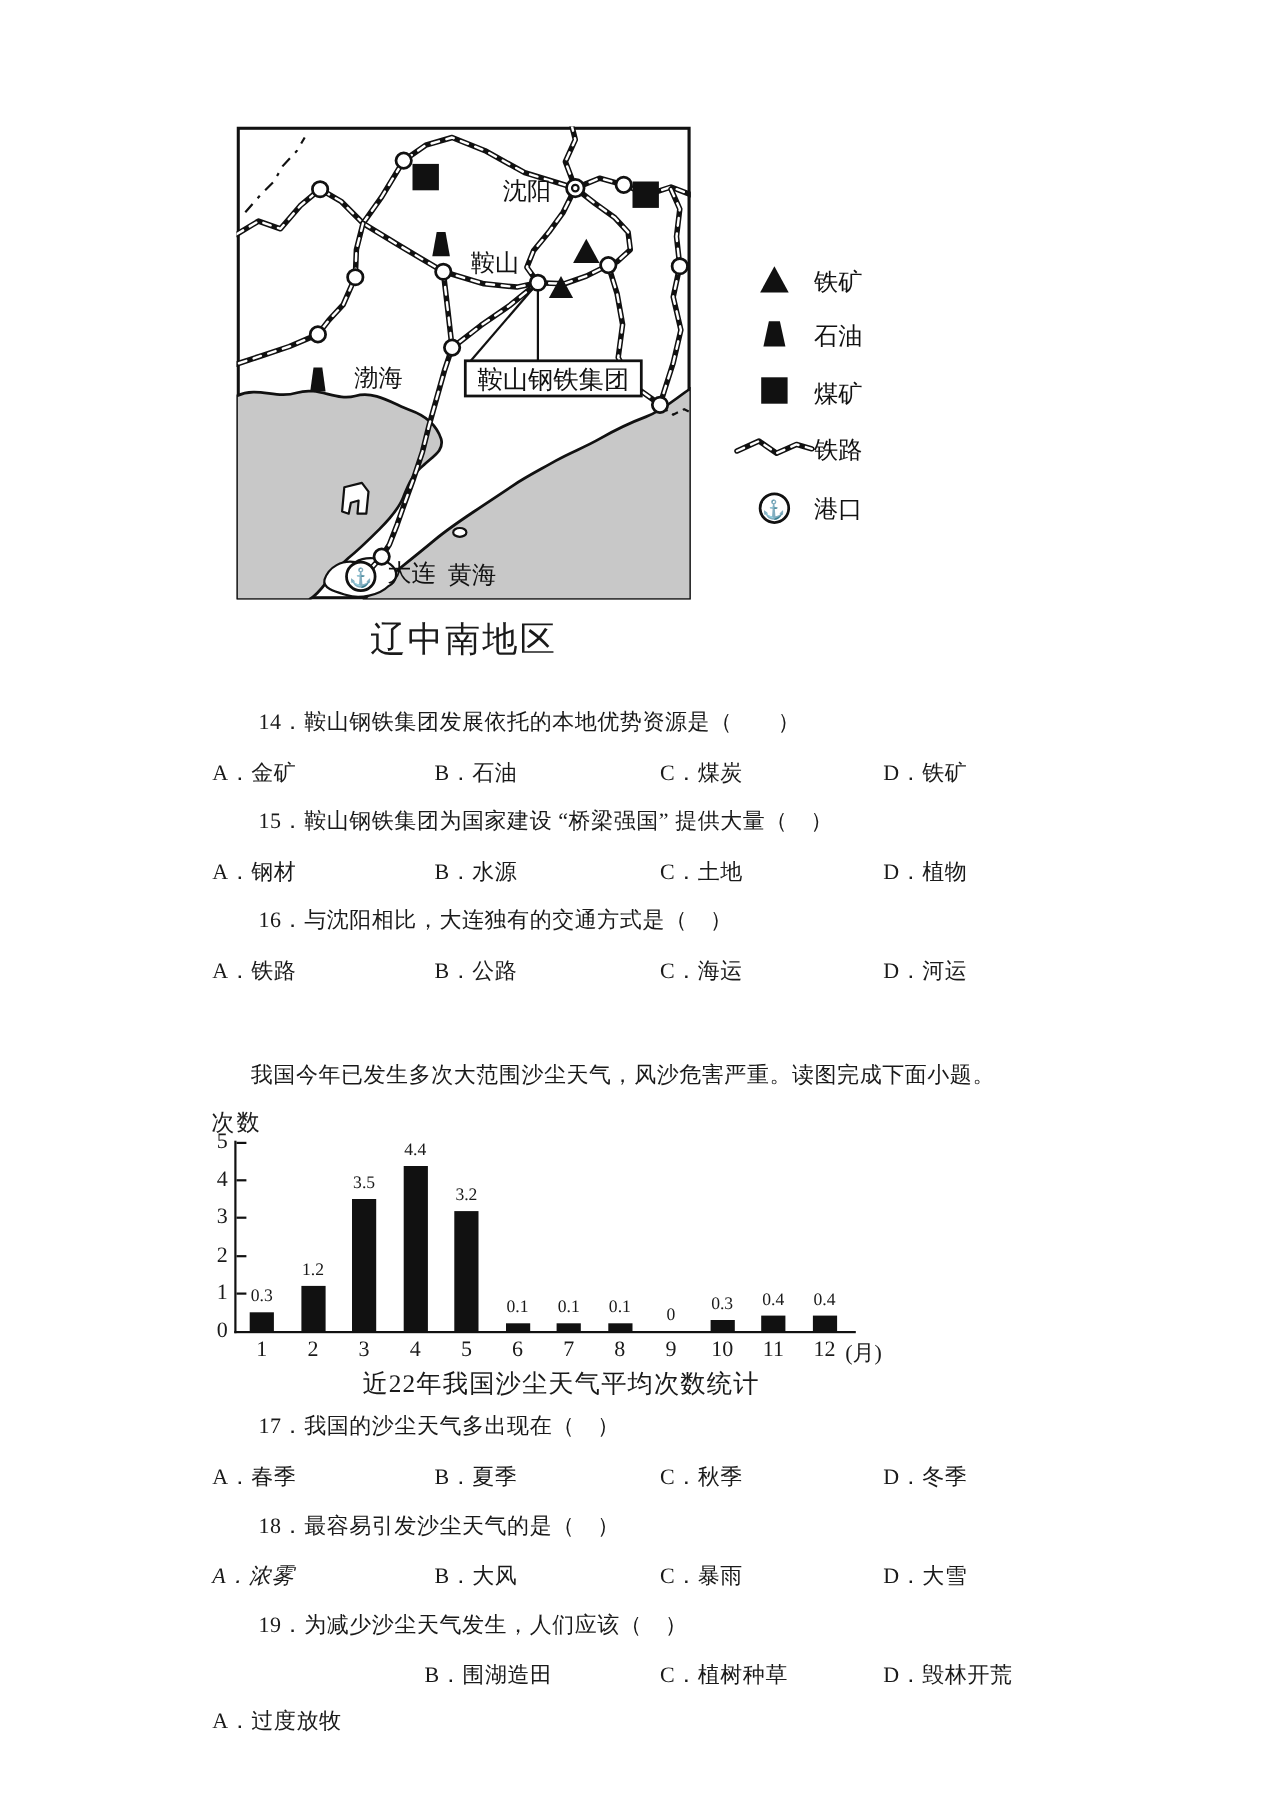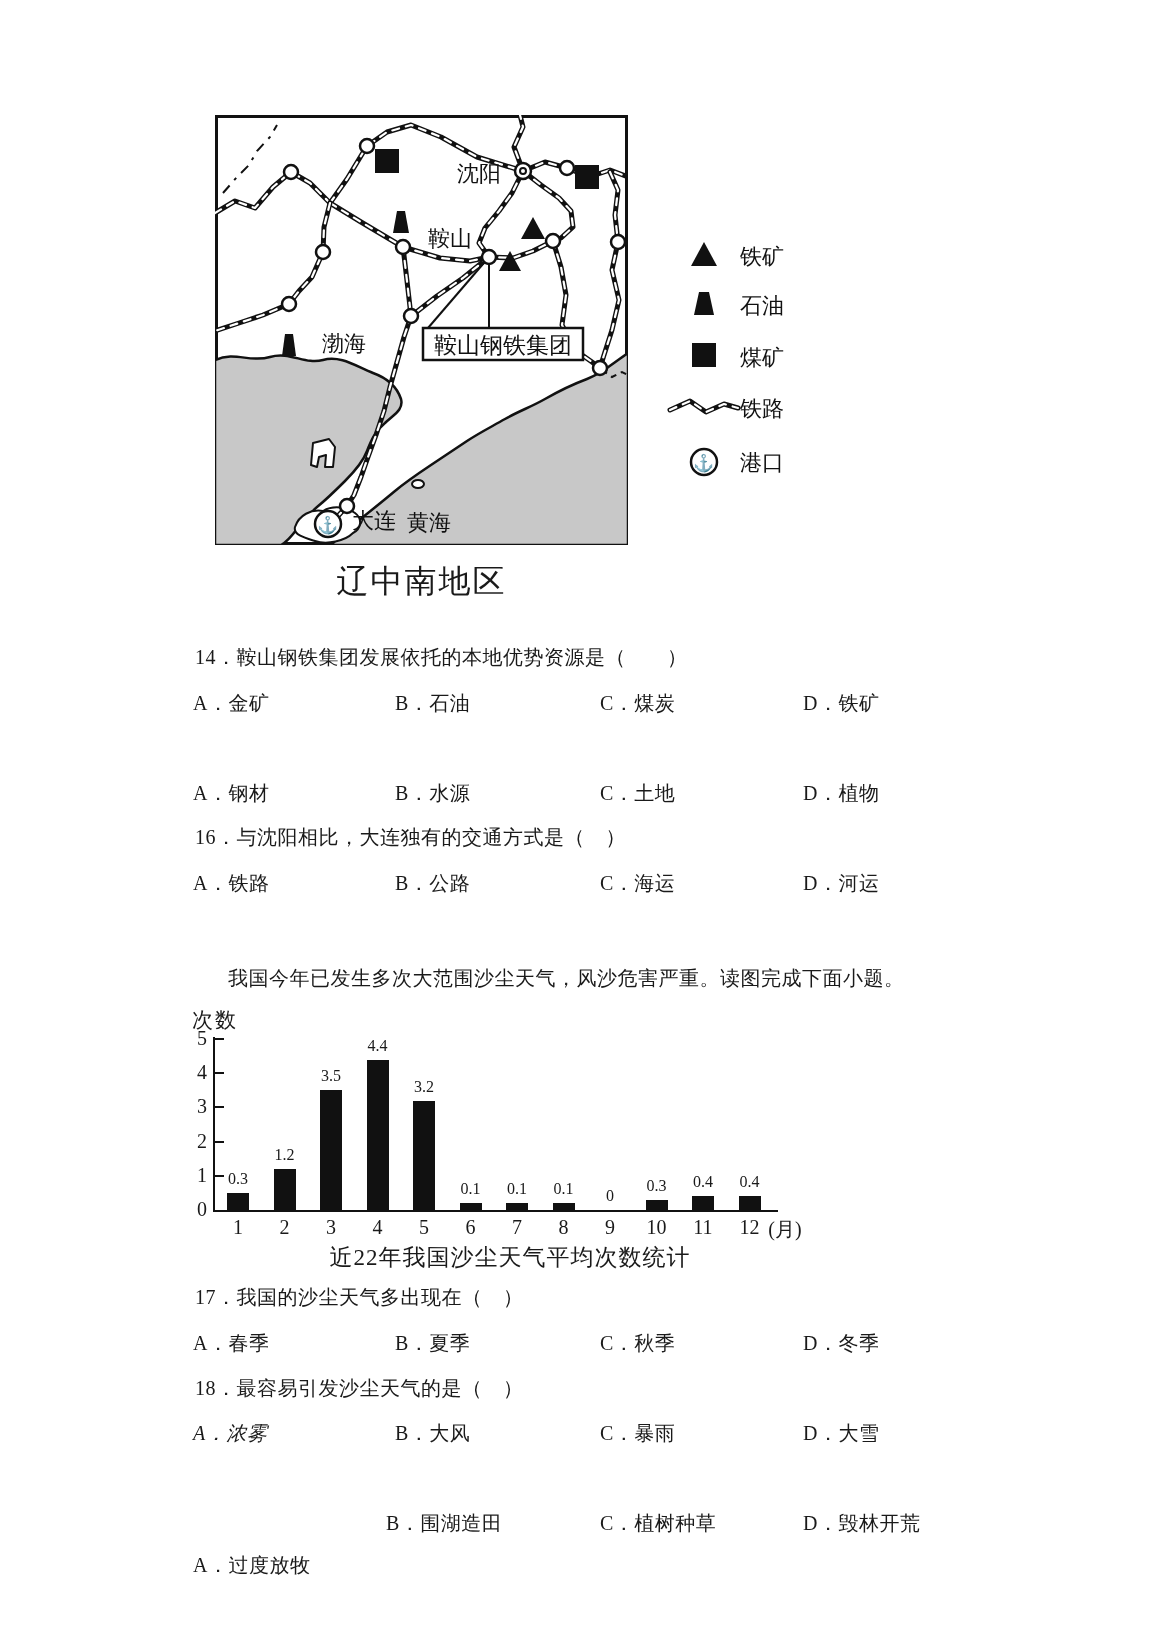--- a/index.html
+++ b/index.html
@@ -1,19 +1,19 @@
 <!DOCTYPE html>
 <html><head>
 <meta charset="utf-8">
 <style>
   html,body{margin:0;padding:0;background:#fff;}
   .page{position:relative;width:1158px;height:1638px;background:#ffffff;overflow:hidden;
         font-family:"Liberation Serif","DejaVu Serif",serif;color:#1a1a1a;}
   .abs{position:absolute;white-space:nowrap;}
-  .qtext{font-size:20px;line-height:24px;letter-spacing:0.5px;}
+  .qtext{font-size:20px;line-height:24px;letter-spacing:0.5px;margin-left:40px;}
   .opt{font-size:20px;line-height:24px;letter-spacing:0.5px;}
   .intro{font-size:20px;line-height:24px;letter-spacing:0.5px;}
   .map-caption{font-size:32px;letter-spacing:2px;text-align:center;width:413px;}
   svg text{font-family:"Liberation Serif","DejaVu Serif",serif;fill:#111;}
   .rail{fill:none;stroke:#111;stroke-width:5;stroke-linejoin:round;stroke-linecap:round;}
   .rail-dash{fill:none;stroke:#fff;stroke-width:2.2;stroke-dasharray:7 7;stroke-linejoin:round;stroke-linecap:round;}
   .sea{fill:#c8c8c8;stroke:#111;stroke-width:2.5;stroke-linejoin:round;}
   .white-land{fill:#fff;stroke:#111;stroke-width:2;stroke-linejoin:round;}
   .stn{fill:#fff;stroke:#111;stroke-width:2.5;}
   .sym{fill:#111;stroke:none;}
@@ -146,20 +146,21 @@
   </svg>
 
   <div class="abs map-caption" style="left:215px;top:560px;">辽中南地区</div>
 
   <div class="abs qtext" style="left:195px;top:645px;">14．鞍山钢铁集团发展依托的本地优势资源是（　　）</div>
   <div class="abs opt" style="left:193px;top:691px;">A．金矿</div>
   <div class="abs opt" style="left:395px;top:691px;">B．石油</div>
   <div class="abs opt" style="left:600px;top:691px;">C．煤炭</div>
   <div class="abs opt" style="left:803px;top:691px;">D．铁矿</div>
 
+  <div class="abs qtext" style="left:195px;top:735px;">15．鞍山钢铁集团为国家建设 “桥梁强国” 提供大量（　）</div>
   <div class="abs opt" style="left:193px;top:781px;">A．钢材</div>
   <div class="abs opt" style="left:395px;top:781px;">B．水源</div>
   <div class="abs opt" style="left:600px;top:781px;">C．土地</div>
   <div class="abs opt" style="left:803px;top:781px;">D．植物</div>
 
   <div class="abs qtext" style="left:195px;top:825px;">16．与沈阳相比，大连独有的交通方式是（　）</div>
   <div class="abs opt" style="left:193px;top:871px;">A．铁路</div>
   <div class="abs opt" style="left:395px;top:871px;">B．公路</div>
   <div class="abs opt" style="left:600px;top:871px;">C．海运</div>
   <div class="abs opt" style="left:803px;top:871px;">D．河运</div>
@@ -225,18 +226,19 @@
   <div class="abs opt" style="left:395px;top:1331px;">B．夏季</div>
   <div class="abs opt" style="left:600px;top:1331px;">C．秋季</div>
   <div class="abs opt" style="left:803px;top:1331px;">D．冬季</div>
 
   <div class="abs qtext" style="left:195px;top:1376px;">18．最容易引发沙尘天气的是（　）</div>
   <div class="abs opt" style="left:193px;top:1421px;font-style:italic;">A．浓雾</div>
   <div class="abs opt" style="left:395px;top:1421px;">B．大风</div>
   <div class="abs opt" style="left:600px;top:1421px;">C．暴雨</div>
   <div class="abs opt" style="left:803px;top:1421px;">D．大雪</div>
 
+  <div class="abs qtext" style="left:195px;top:1466px;">19．为减少沙尘天气发生，人们应该（　）</div>
   <div class="abs opt" style="left:193px;top:1553px;">A．过度放牧</div>
   <div class="abs opt" style="left:386px;top:1511px;text-align:right;">B．围湖造田</div>
   <div class="abs opt" style="left:600px;top:1511px;">C．植树种草</div>
   <div class="abs opt" style="left:803px;top:1511px;">D．毁林开荒</div>
 
 </div>
 
 </body></html>

